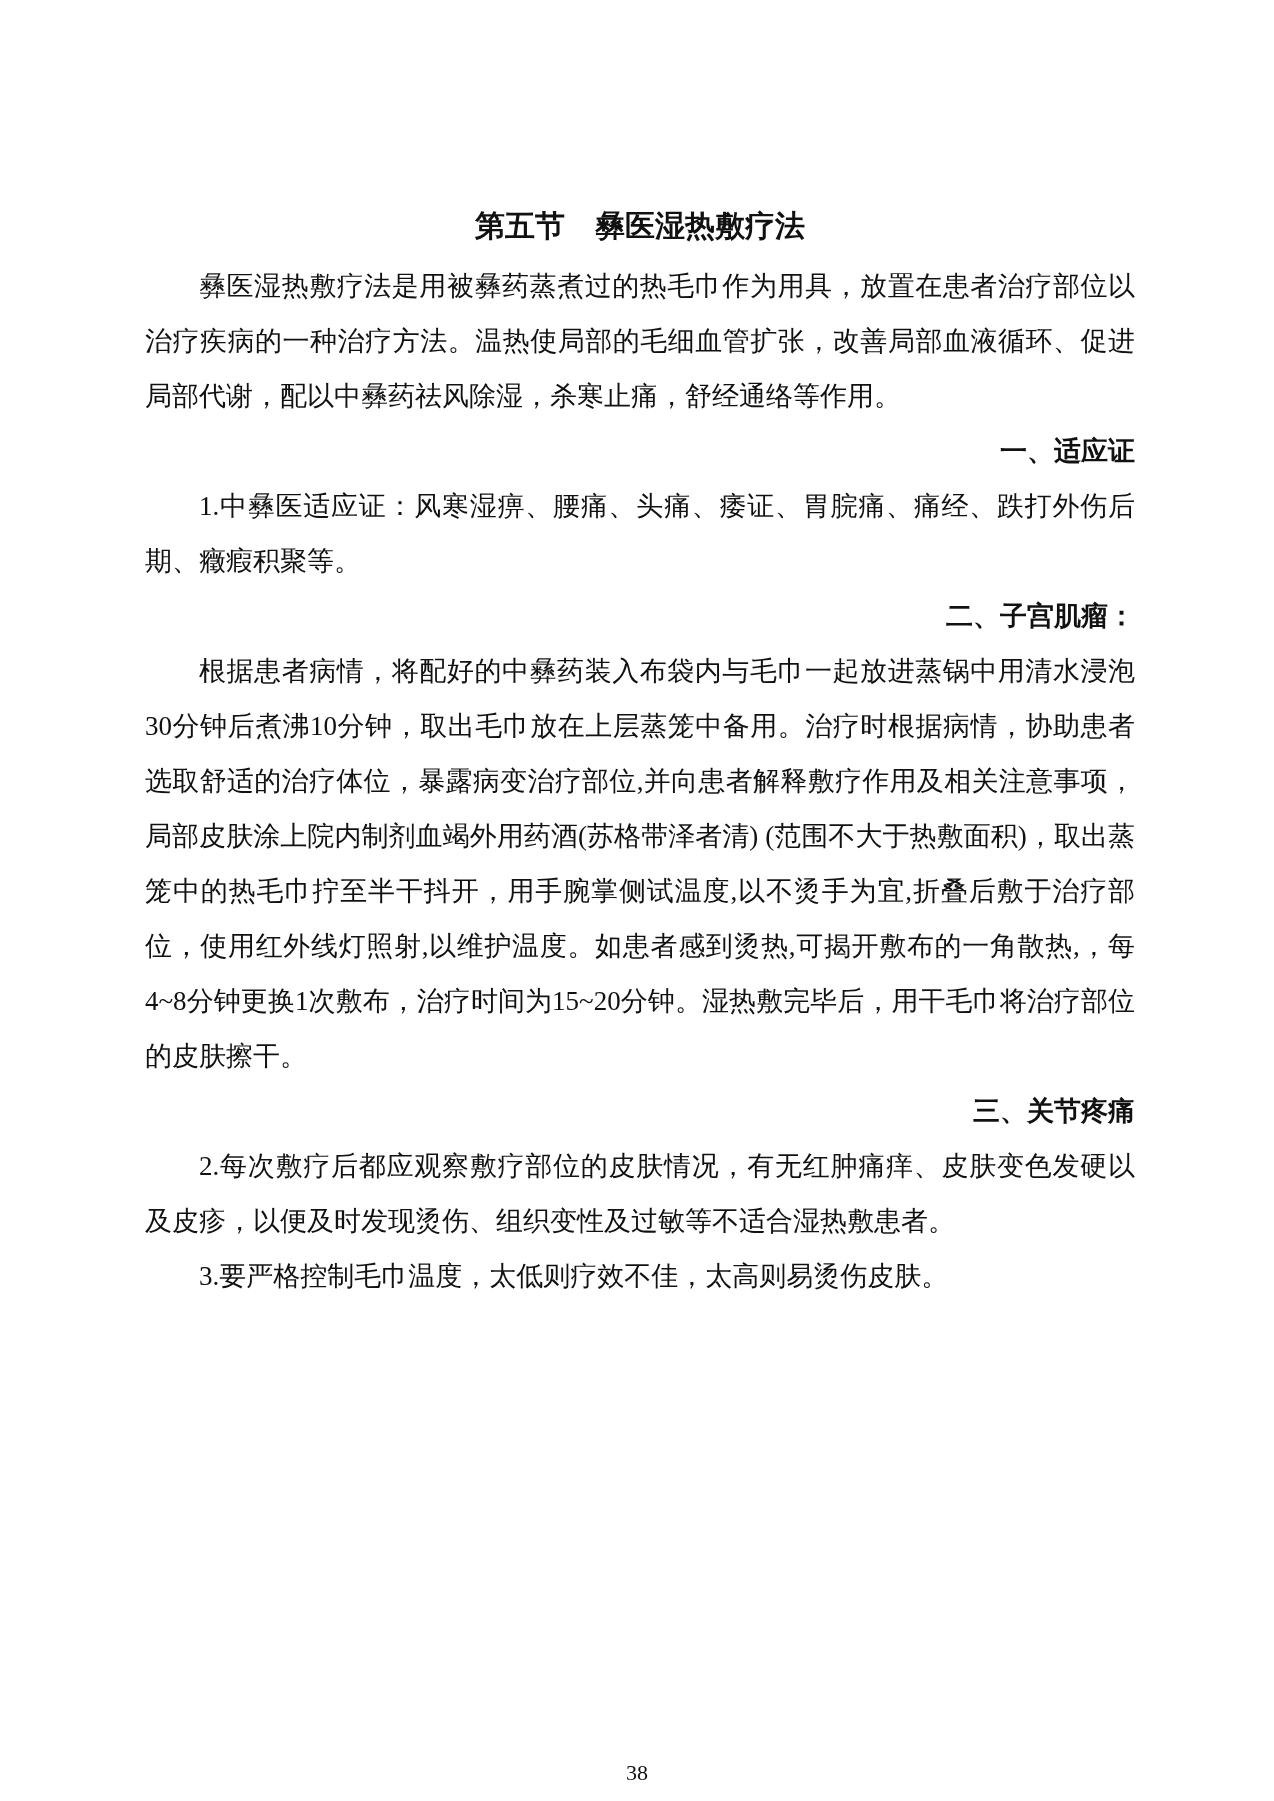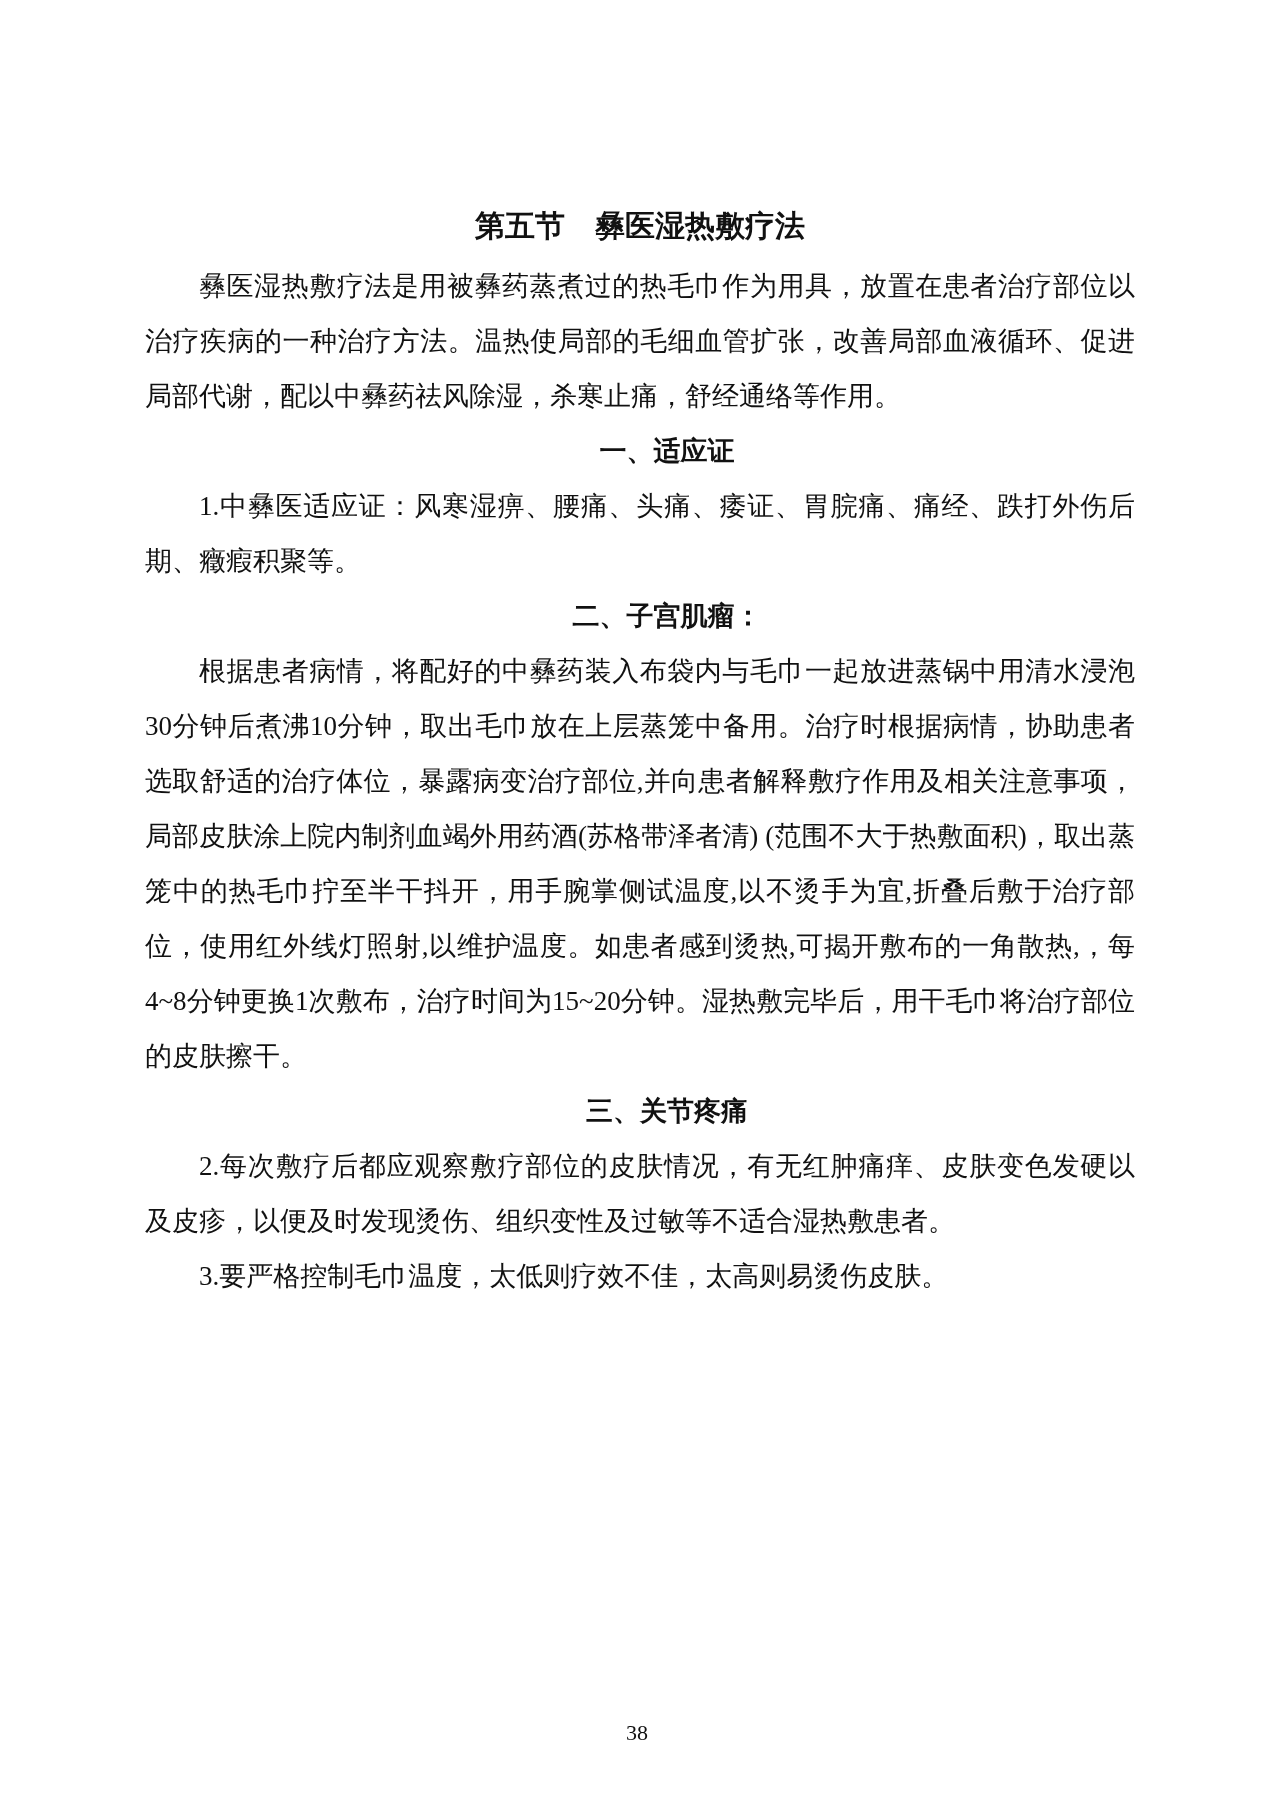--- a/index.html
+++ b/index.html
@@ -37,27 +37,27 @@
   .para {
     margin: 0;
     text-indent: 2em;
   }
   .heading {
     font-family: "Liberation Sans", "DejaVu Sans", sans-serif;
     font-size: 27px;
     font-weight: bold;
     margin: 0;
     text-indent: 2em;
-    text-align: center;
+    text-align: right;
     line-height: 55px;
   }
   .page-footer {
     position: absolute;
     left: 0;
-    top: 1718px;
+    top: 1758px;
     width: 1274px;
     text-align: center;
     font-size: 22px;
     line-height: 30px;
   }
 </style>
 </head>
 <body>
 
 <div class="page">

